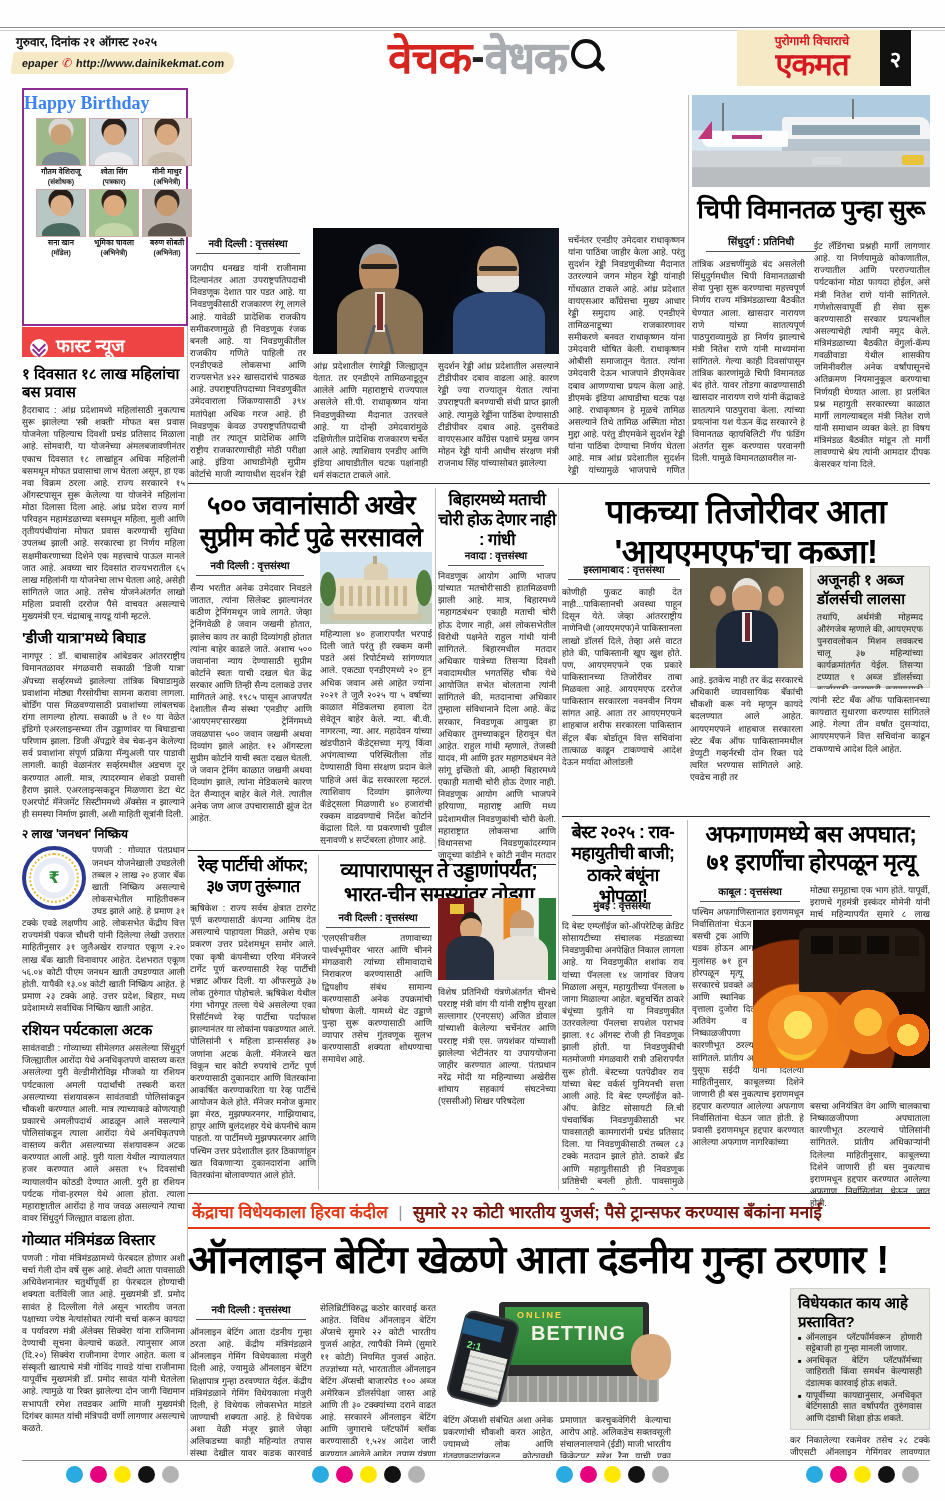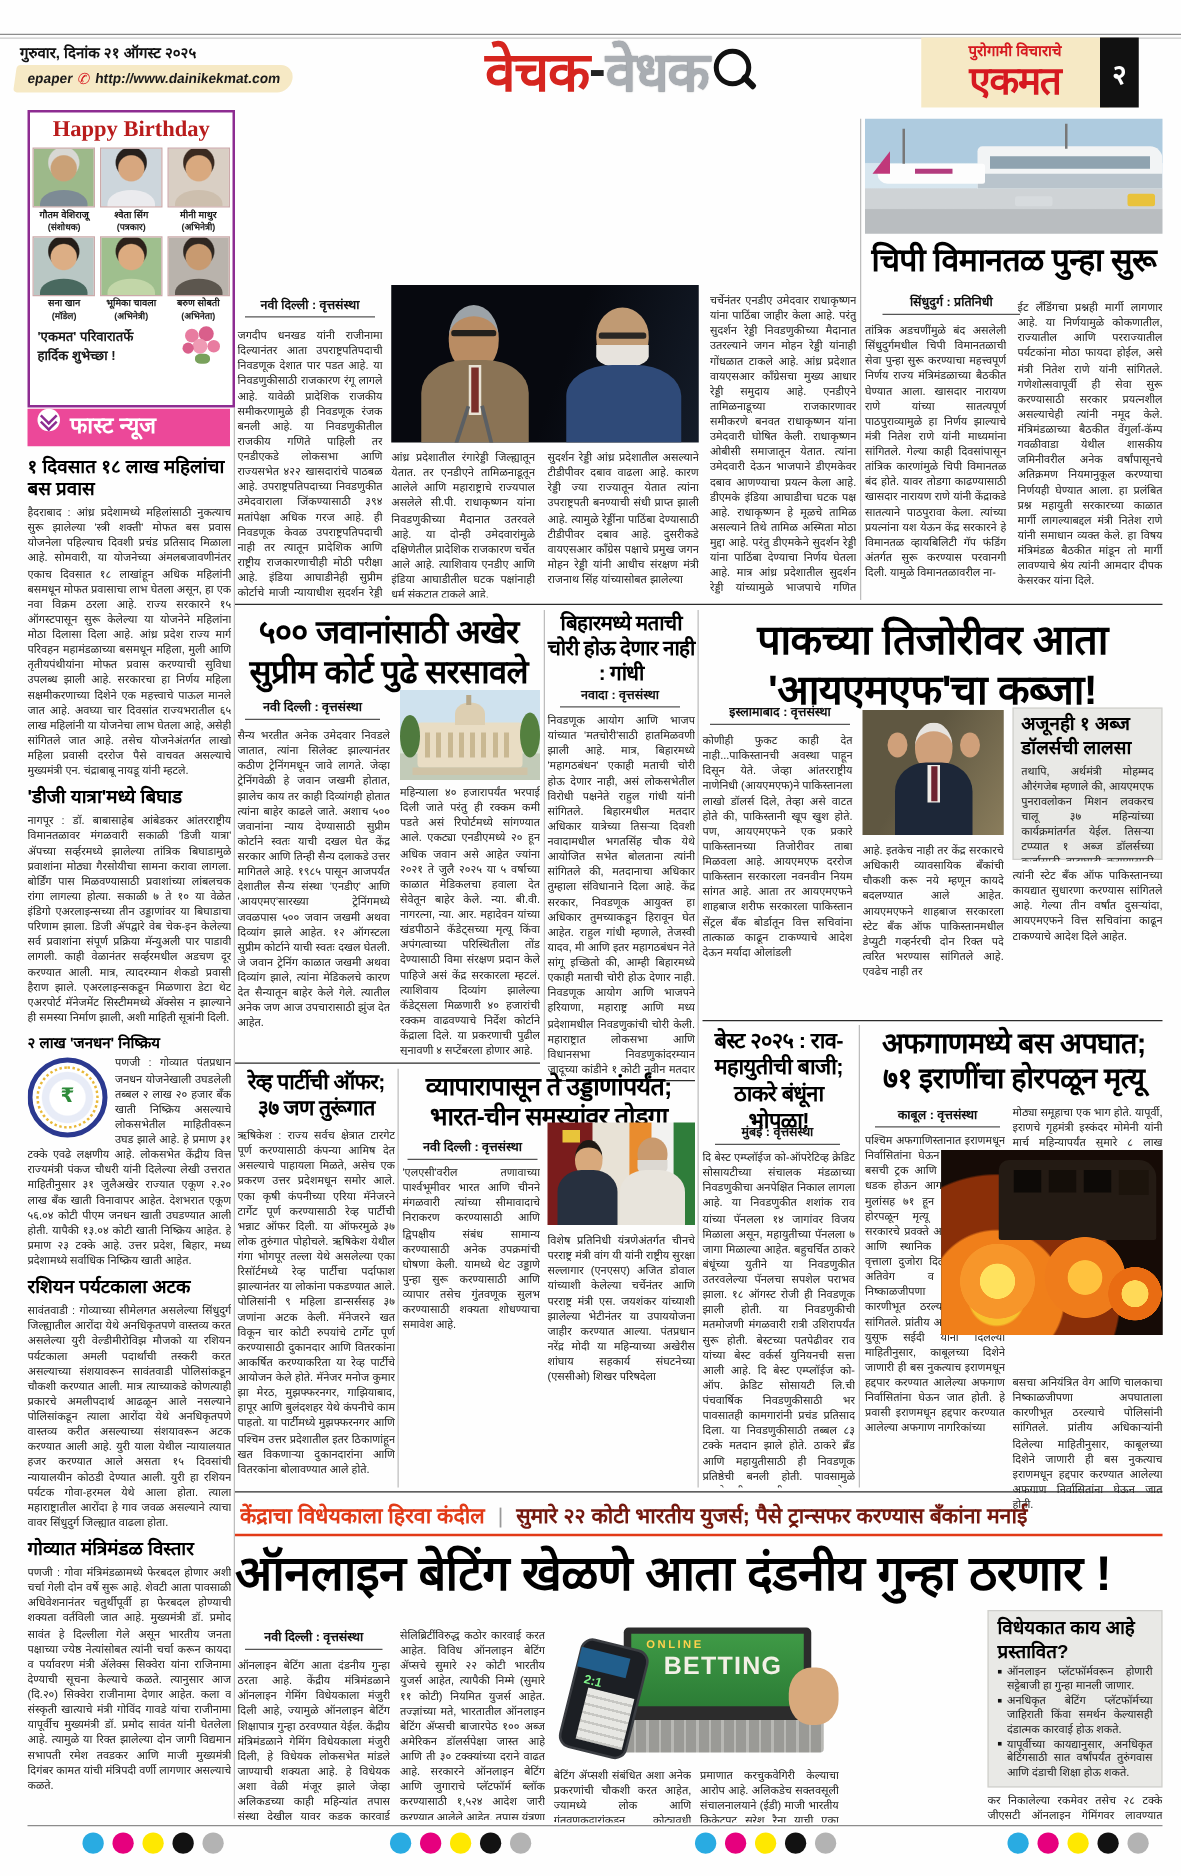--- a/index.html
+++ b/index.html
@@ -23,36 +23,36 @@
   .mast-w2{font-size:44px;font-weight:900;color:#a9adb2;text-shadow:0 0 1px #6e7277;letter-spacing:-1px;}
   .mag{position:relative;display:inline-block;width:34px;height:34px;margin-left:2px;}
   .mag::before{content:"";position:absolute;left:2px;top:0;width:22px;height:22px;border:4px solid #111;border-radius:50%;background:#fff;}
   .mag::after{content:"";position:absolute;left:23px;top:24px;width:14px;height:5px;background:#111;transform:rotate(45deg);border-radius:2px;}
   .brand-box{background:#f6e9c5;text-align:center;padding:2px 4px;}
   .brand-tag{color:#d61920;font-size:12px;font-weight:bold;}
   .brand-name{color:#d61920;font-size:31px;font-weight:900;line-height:1;letter-spacing:-1px;}
   .pageno-box{background:#111;color:#fff;display:flex;align-items:center;justify-content:center;font-size:22px;font-weight:bold;}
   
   .bday-box{border:2px solid #8d2c91;background:#fff;}
-  .bday-title{font-family:"Liberation Serif","DejaVu Serif",serif;font-weight:bold;font-size:18px;color:#b91c1c;text-align:center;padding:3px 0 2px;}
-  .bday-grid{display:grid;grid-template-columns:repeat(3,1fr);gap:3px;padding:2px 2px;}
+  .bday-title{font-family:"Liberation Serif","DejaVu Serif",serif;font-weight:bold;font-size:18px;color:#3b82f6;text-align:left;padding:3px 0 2px;}
+  .bday-grid{display:grid;grid-template-columns:repeat(3,1fr);gap:3px;padding:2px 12px;}
   .bday-cell{text-align:center;}
   .portrait{position:relative;width:48px;height:46px;margin:0 auto;overflow:hidden;border:1px solid #caa;
     background:
       radial-gradient(circle at 50% 34%, var(--skin) 10px, transparent 11px),
       radial-gradient(circle at 50% 24%, var(--hair) 12px, transparent 13px),
       linear-gradient(var(--bg), var(--bg));}
   .portrait::after{content:"";position:absolute;bottom:-9px;left:50%;transform:translateX(-50%);
       width:38px;height:22px;border-radius:50% 50% 0 0;background:var(--shirt);}
   .bday-name{font-size:7.6px;font-weight:bold;line-height:1.2;margin-top:1px;}
   .bday-role{font-size:7.2px;font-weight:bold;color:#222;}
   .bday-greet{font-size:10.5px;font-weight:bold;line-height:1.45;padding:4px 2px 2px 6px;}
   .bouquet{position:relative;width:34px;height:32px;}
   .bouquet i{position:absolute;border-radius:50%;}
-  .fast-banner{background:#ec4899;color:#fff;display:flex;align-items:flex-start;gap:8px;padding:0 8px;}
+  .fast-banner{background:#ef4444;color:#fff;display:flex;align-items:flex-end;gap:8px;padding:0 8px;}
   .fast-banner .txt{font-size:18px;font-weight:900;letter-spacing:0;}
   .chev-circle{width:18px;height:18px;border-radius:50%;background:#fff;position:relative;}
   .chev-circle b,.chev-circle i{position:absolute;left:4px;width:8px;height:8px;border-left:2px solid #8d2c91;border-bottom:2px solid #8d2c91;transform:rotate(-45deg);}
   .chev-circle b{top:1px;} .chev-circle i{top:6px;}
   .fast-item-h{font-size:13.5px;font-weight:900;line-height:1.2;color:#000;margin:7px 0 3px;}
   .jd-logo{float:left;width:56px;height:56px;border-radius:50%;border:4px solid #2b3990;margin:2px 6px 2px 0;position:relative;
       background:radial-gradient(circle at 50% 50%, #fff 0 14px, #e8ecf7 15px 20px, #fff 21px);}
   .jd-logo::before{content:"₹";position:absolute;left:50%;top:50%;transform:translate(-50%,-52%);color:#2e8b3a;font-weight:bold;font-size:16px;}
   .jd-logo::after{content:"";position:absolute;inset:3px;border:2px dotted #e9b93a;border-radius:50%;}
   .cmyk{display:flex;gap:7px;align-items:center;}
@@ -132,34 +132,20 @@
         <div class="portrait" style="--bg:#9fbf8e;--skin:#dcab80;--hair:#2c211a;--shirt:#c2d6a8;"></div>
         <div class="bday-name">भूमिका चावला</div>
         <div class="bday-role">(अभिनेत्री)</div>
       </div>
       <div class="bday-cell">
         <div class="portrait" style="--bg:#b9b3ac;--skin:#c89a70;--hair:#2f2721;--shirt:#5c564e;"></div>
         <div class="bday-name">बरुण सोबती</div>
         <div class="bday-role">(अभिनेता)</div>
       </div>
     </div>
-    <div style="display:flex;align-items:center;">
-      <div class="bday-greet" style="flex:1;">
-        <span>'एकमत' परिवारातर्फे</span><br>
-        <span>हार्दिक शुभेच्छा !</span>
-      </div>
-      <div class="bouquet" style="margin-right:8px;">
-        <i style="left:4px;top:2px;width:11px;height:11px;background:#e87ca0;"></i>
-        <i style="left:15px;top:0;width:12px;height:12px;background:#d95f8b;"></i>
-        <i style="left:10px;top:10px;width:12px;height:12px;background:#ef9ab4;"></i>
-        <i style="left:22px;top:11px;width:10px;height:10px;background:#e87ca0;"></i>
-        <i style="left:2px;top:13px;width:9px;height:9px;background:#d95f8b;"></i>
-        <i style="left:12px;top:22px;width:12px;height:8px;background:#79a15c;border-radius:40%;"></i>
-      </div>
-    </div>
   </div>
 
   <div class="abs fast-banner" style="left:22px;top:327px;width:146px;height:30px;">
     <span class="chev-circle">
         <b></b>
         <i></i>
       </span>
     <span class="txt">फास्ट न्यूज</span>
   </div>
 

